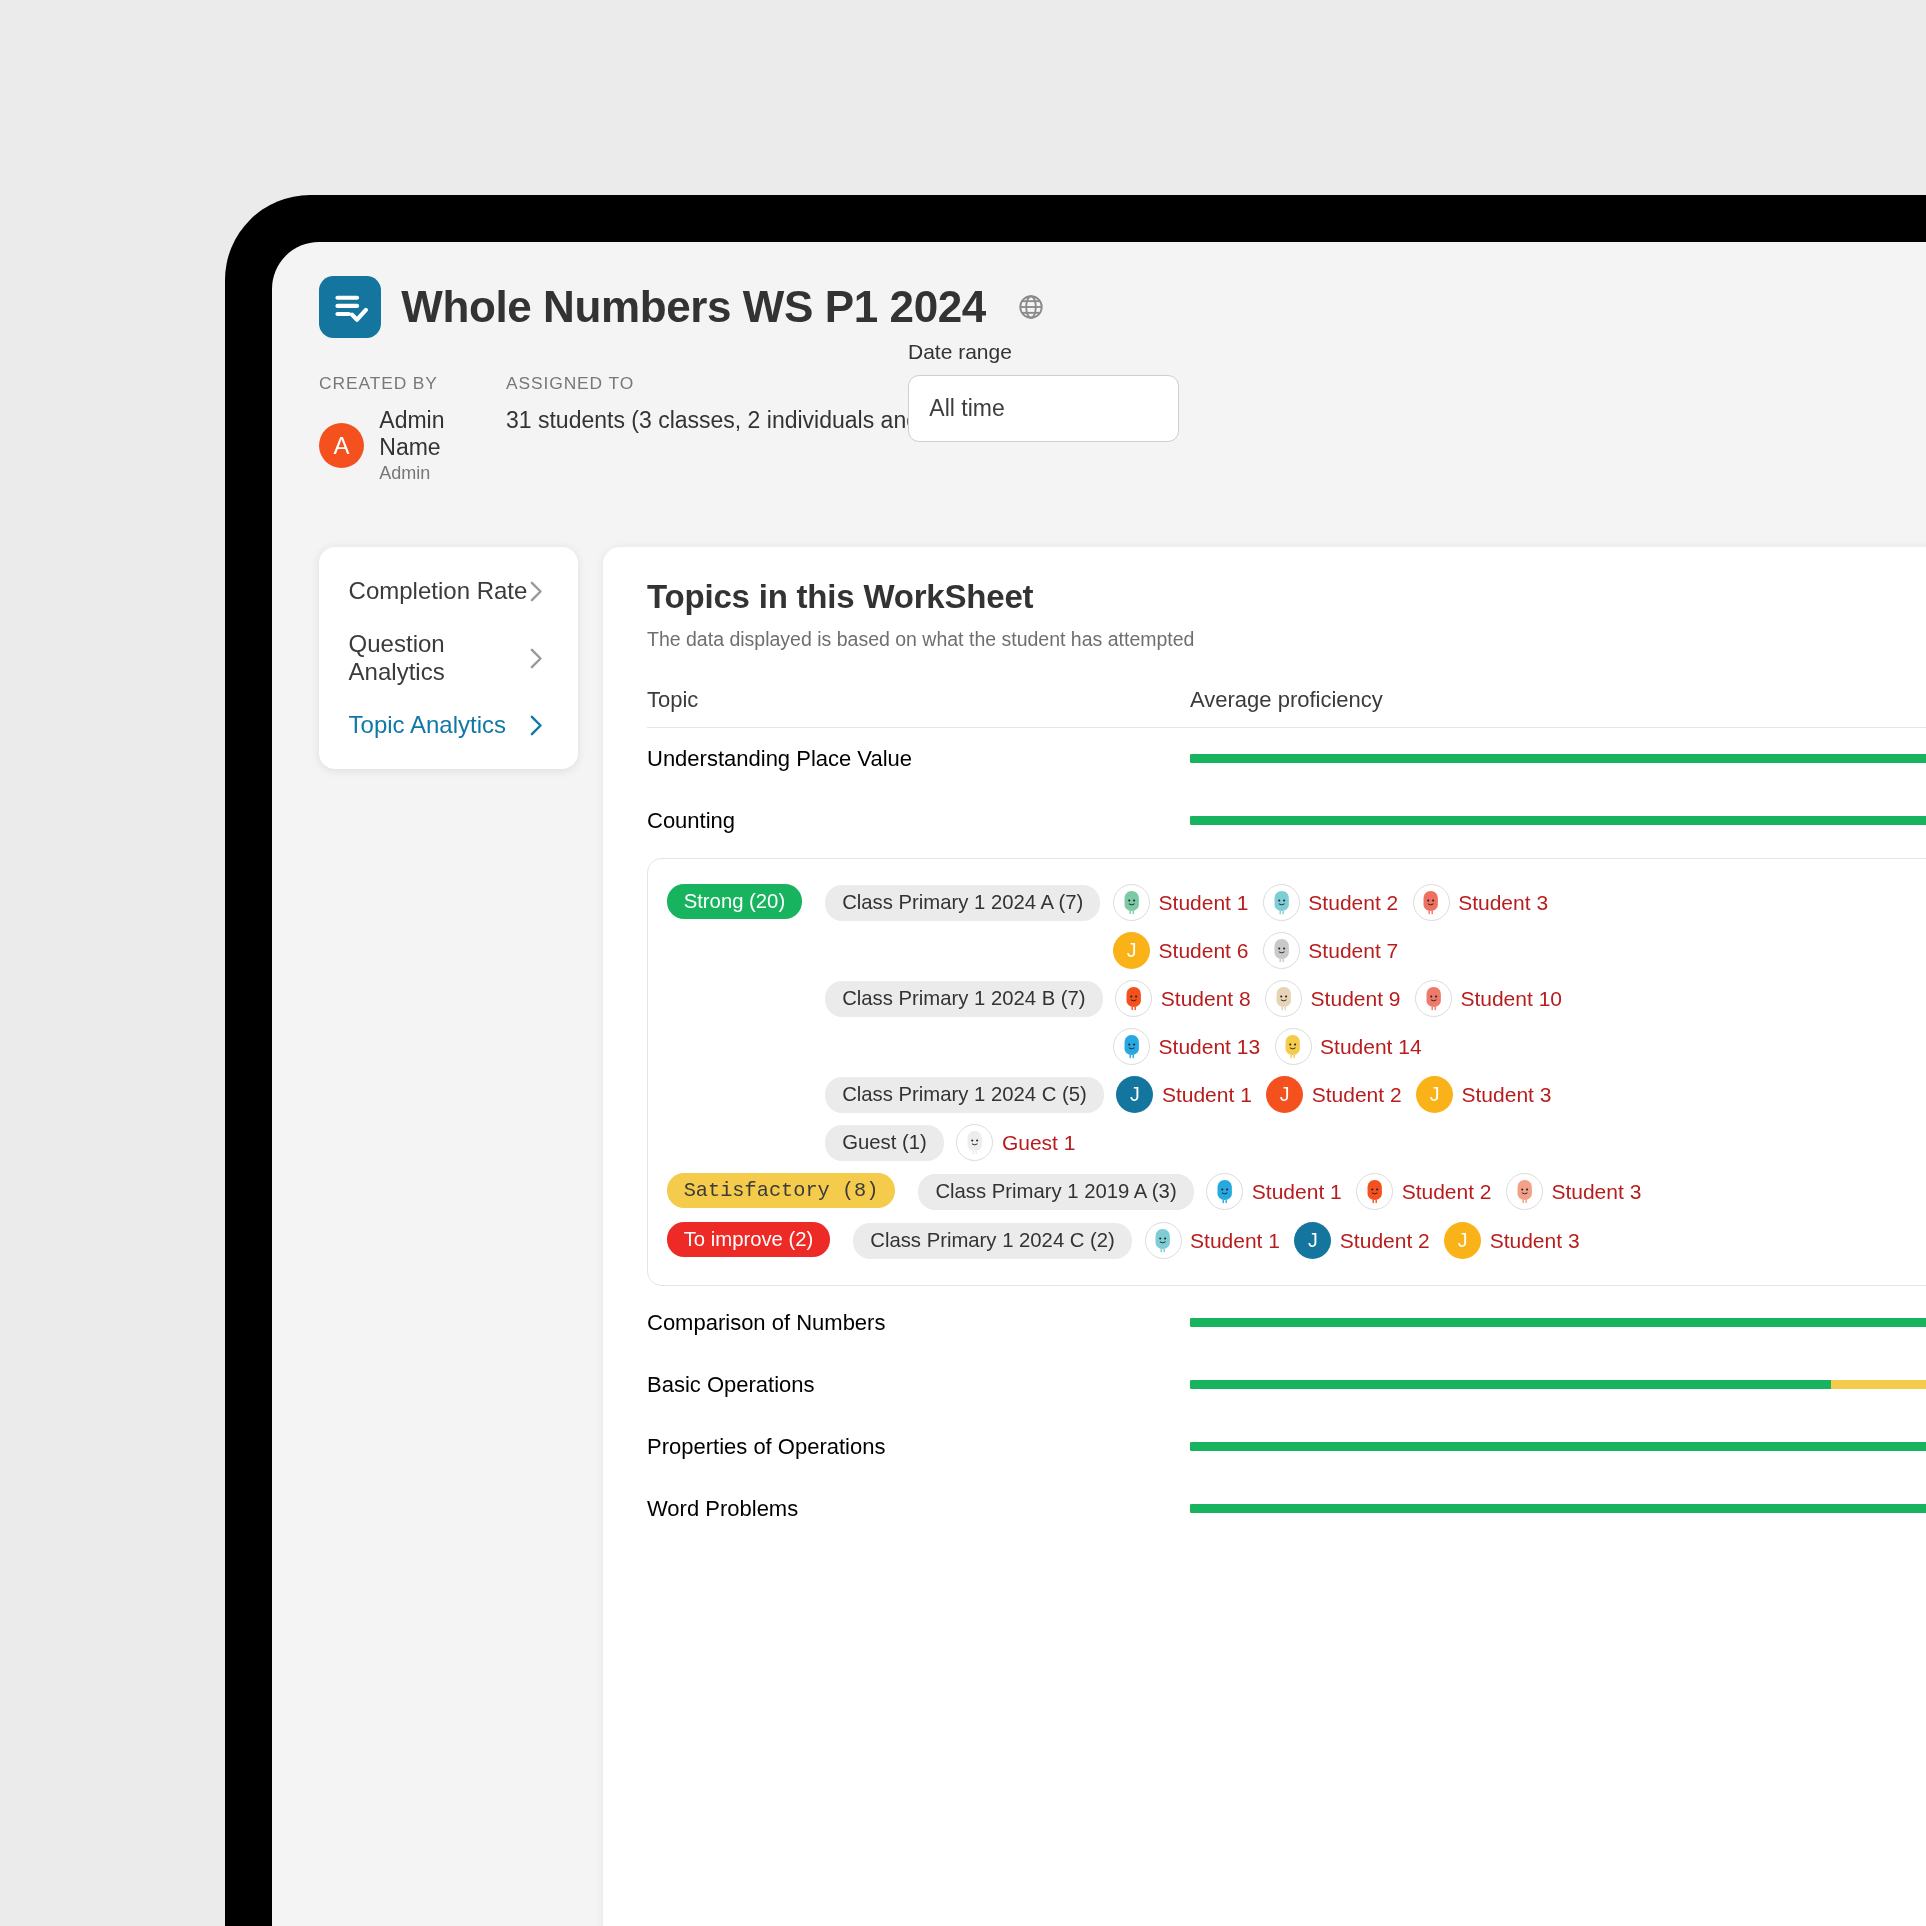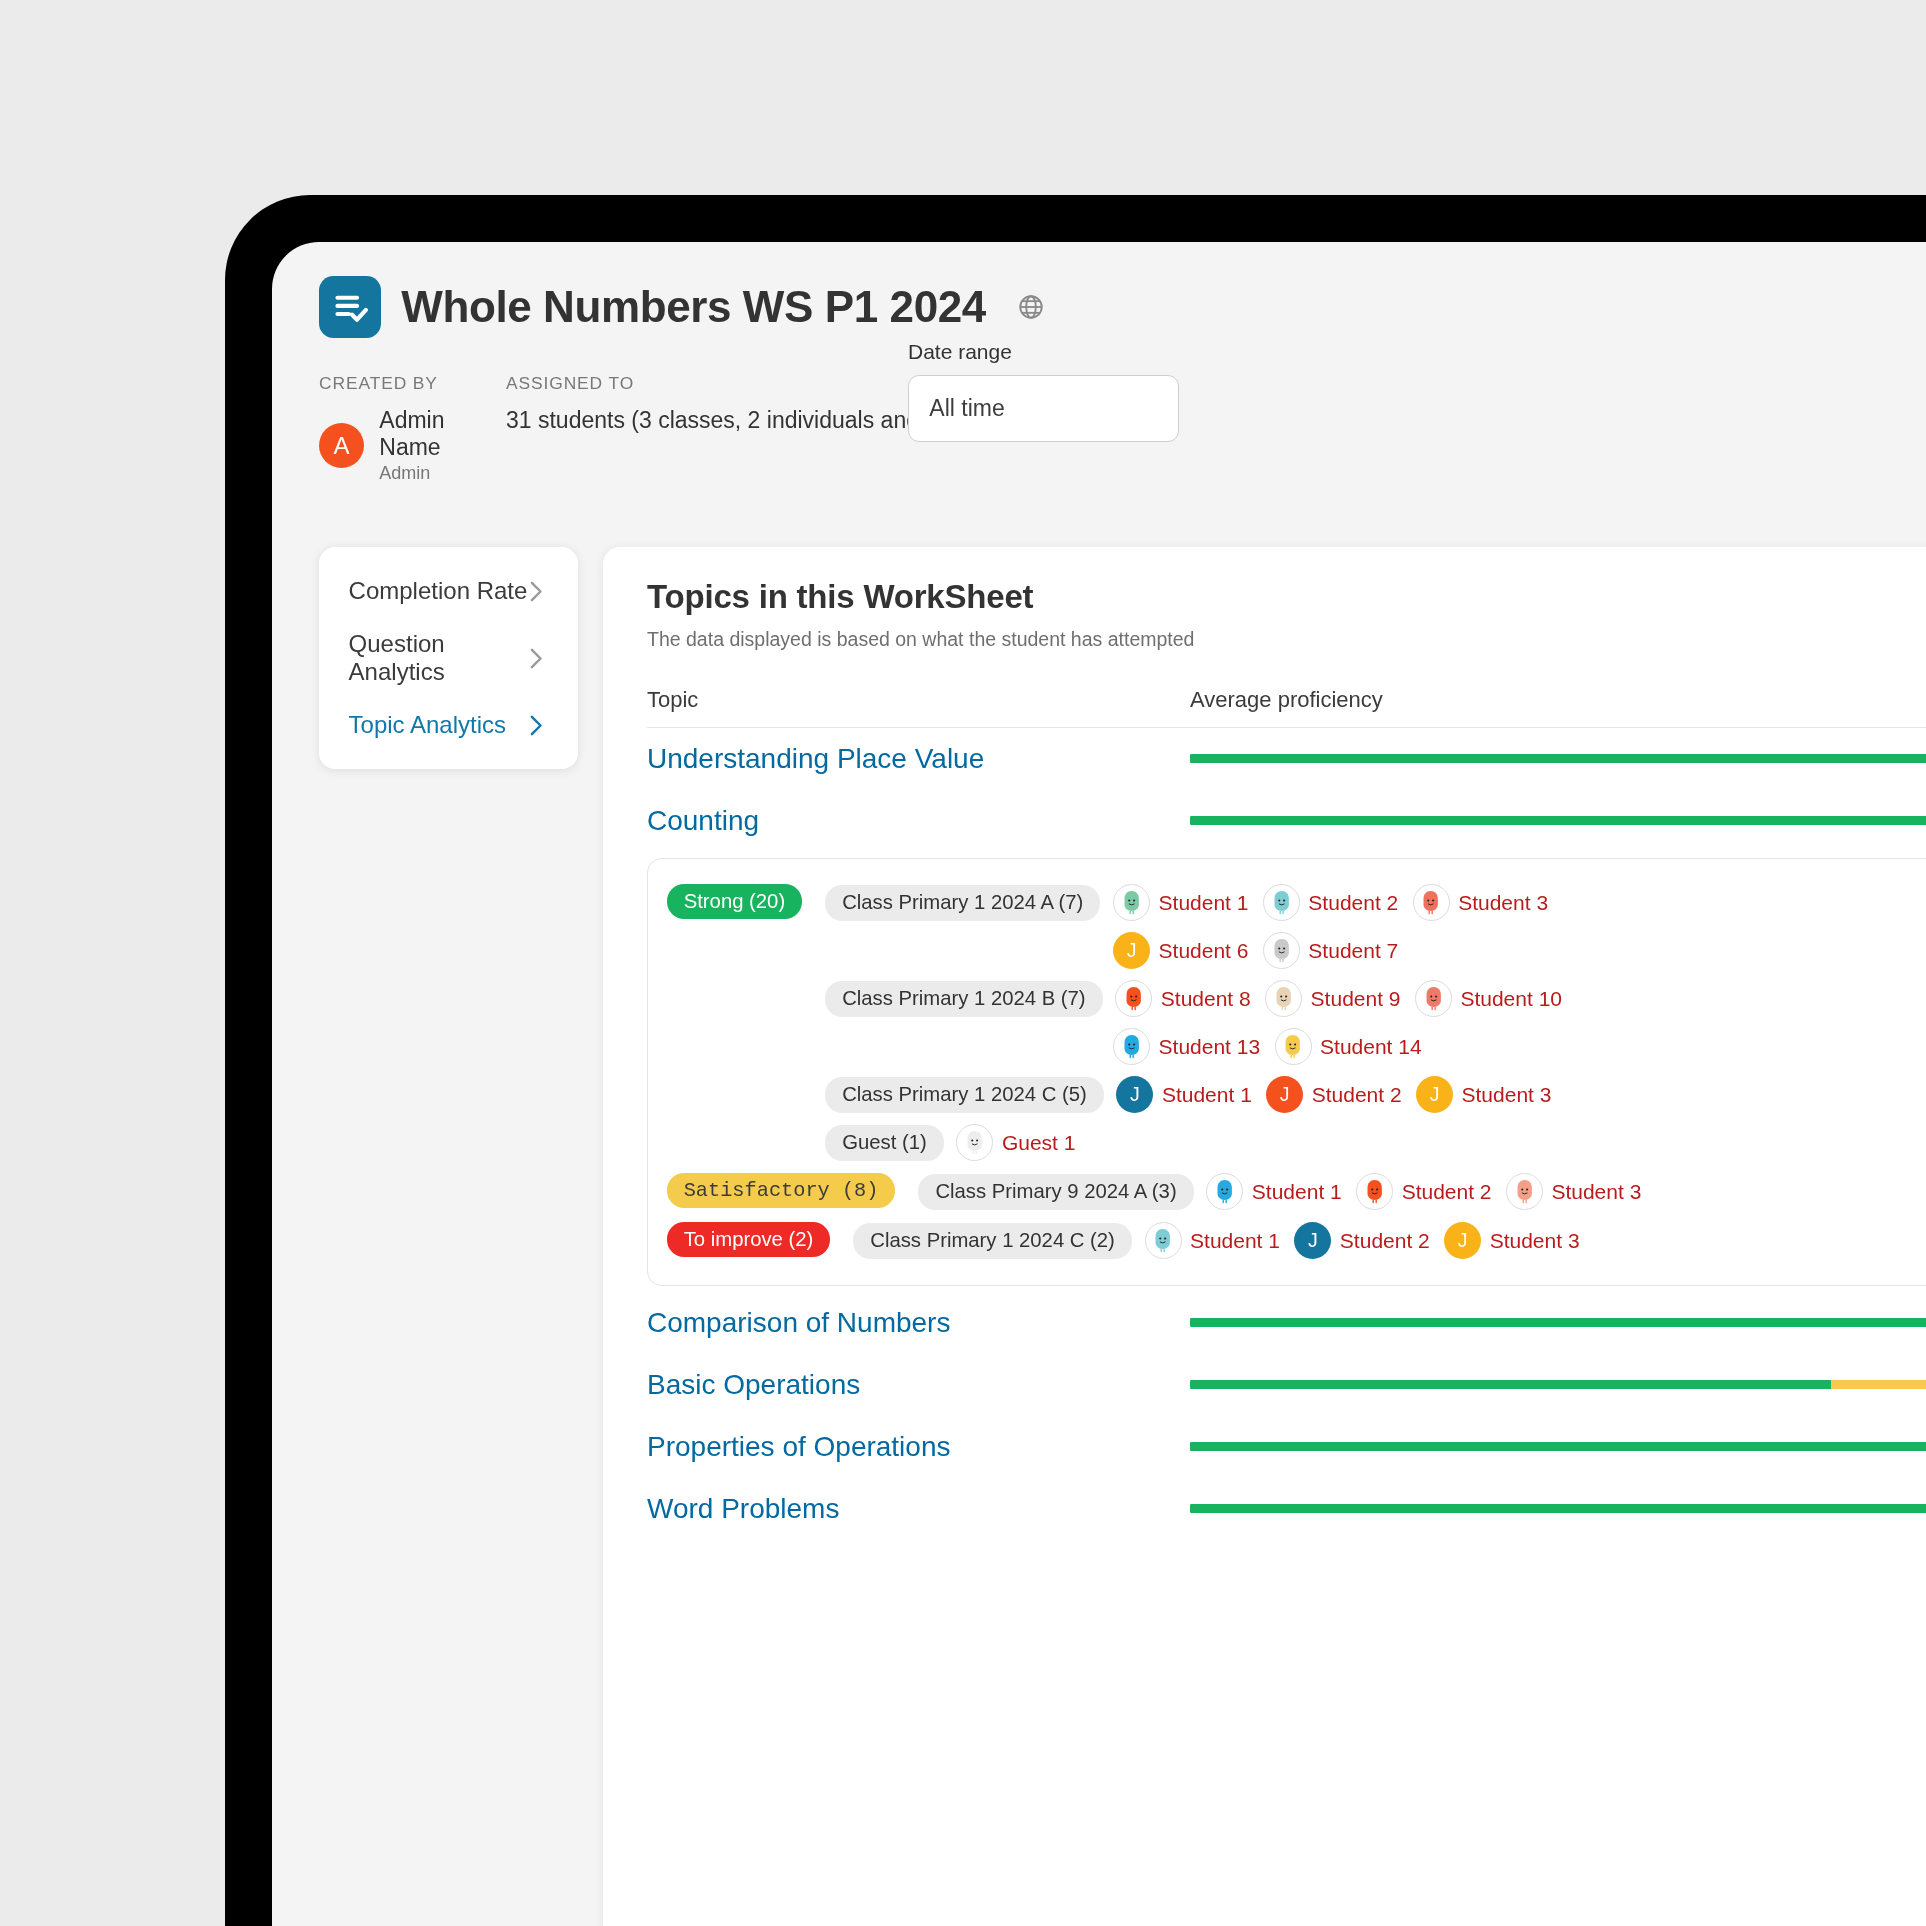--- a/index.html
+++ b/index.html
@@ -125,21 +125,21 @@
     width: 1465px;
   }
   .th-topic { width: 543px; font-size: 22px; color: #3b3b3b; flex: none; }
   .th-prof { font-size: 22px; color: #3b3b3b; white-space: nowrap; }
 
   .topic-row {
     display: flex; align-items: center;
     height: 62px;
     width: 1465px;
   }
-  .topic-name { width: 543px; font-size: 28px; color: #0369a1; flex: none; }
+  .topic-name { width: 543px; font-size: 22px; color: #000000; flex: none; }
   .prof-bar {
     height: 9.3px; display: flex; border-radius: 1.3px; overflow: hidden;
     flex: none;
   }
   .seg { height: 100%; }
 
   
   .detail-panel {
     width: 1454px;
     margin-top: 6px; margin-bottom: 6px;
@@ -465,21 +465,21 @@
                     </div>
                     <span class="student-name">Guest 1</span>
                   </div>
                 </div>
               </div>
             </div>
             <div class="prof-group">
               <div class="prof-badge badge-satisfactory">Satisfactory (8)</div>
               <div class="group-body">
                 <div class="class-line">
-                  <div class="class-chip">Class Primary 9 2024 A (3)</div>
+                  <div class="class-chip">Class Primary 1 2019 A (3)</div>
                   <div class="student-pill">
                     <div class="st-avatar outline">
                       <svg viewBox="0 0 40 46" xmlns="http://www.w3.org/2000/svg">
                         <path d="M20 2c8 0 13 6 13 14v10c0 7-5 12-13 12S7 33 7 26V16C7 8 12 2 20 2z" fill="#26a9e0"></path>
                         <rect x="16" y="37" width="2.6" height="7" rx="1.2" fill="#26a9e0"></rect>
                         <rect x="21.4" y="37" width="2.6" height="7" rx="1.2" fill="#26a9e0"></rect>
                         <circle cx="15.6" cy="19" r="1.9" fill="#222"></circle>
                         <circle cx="24.4" cy="19" r="1.9" fill="#222"></circle>
                         <path d="M15.5 25.5q4.5 3.4 9 0" stroke="#222" stroke-width="1.7" fill="none" stroke-linecap="round"></path>
                       </svg>

